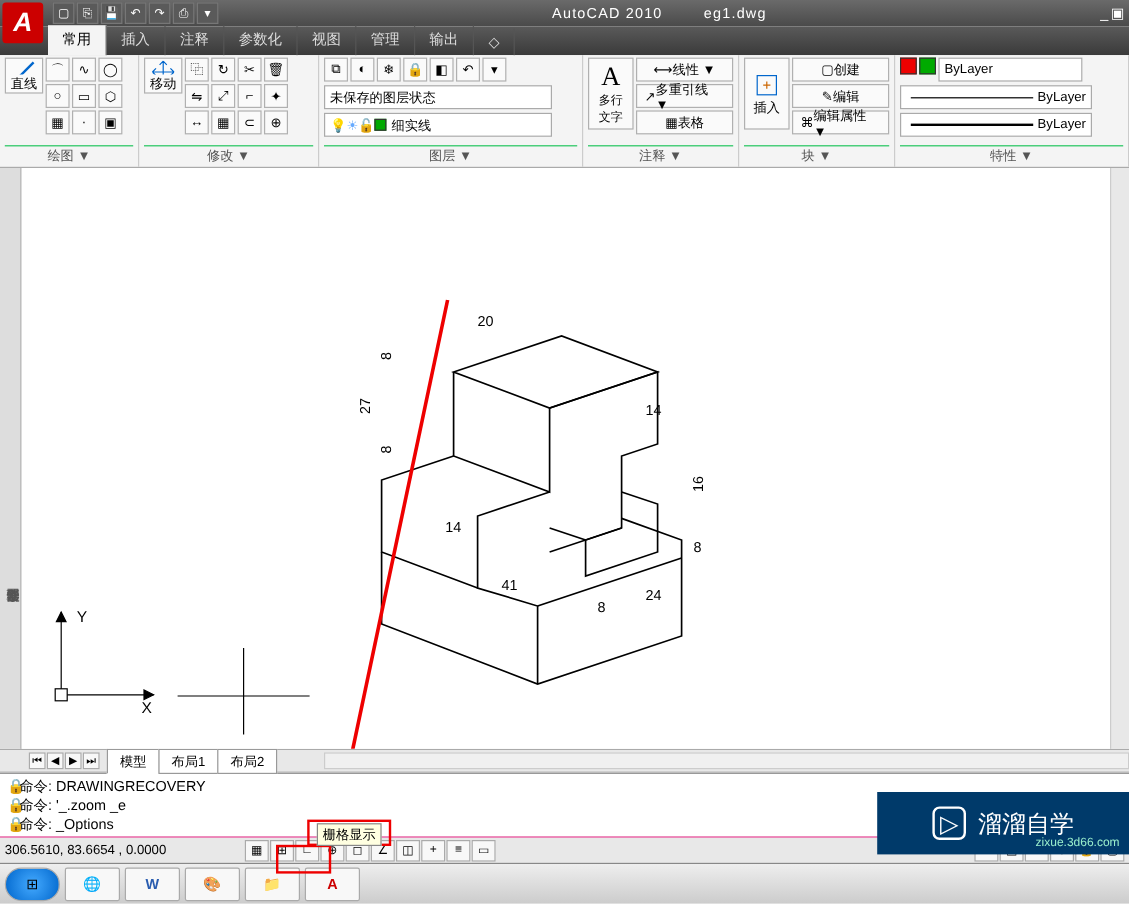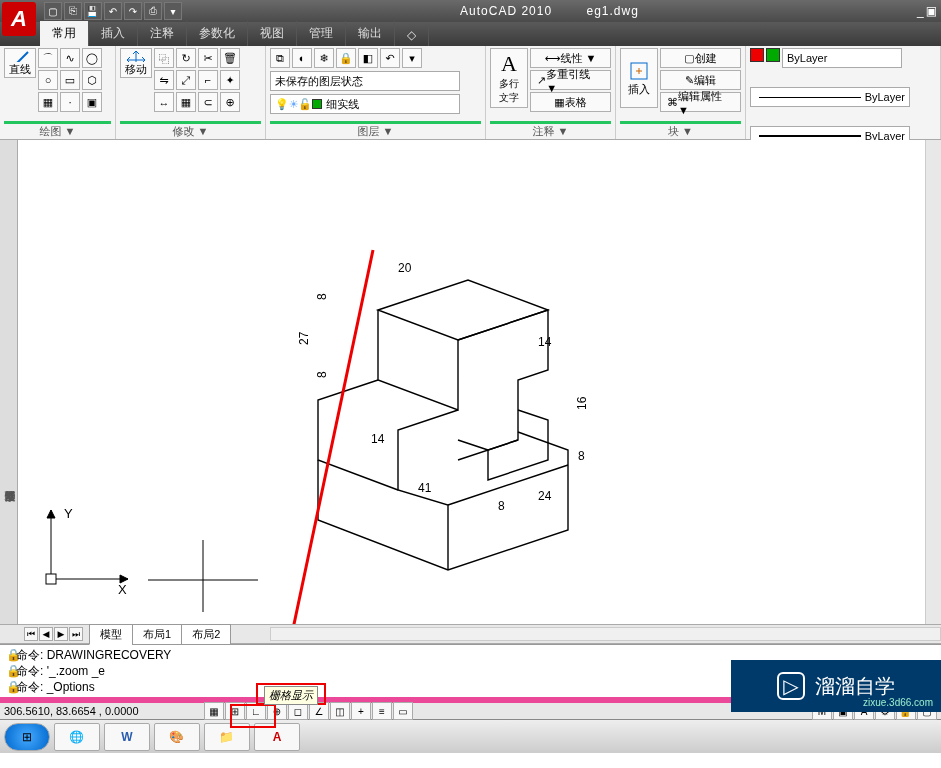--- a/index.html
+++ b/index.html
@@ -13,21 +13,21 @@
 
 .bigA { position: absolute; top: 2px; left: 2px; width: 34px; height: 34px; background: #c00; color: #fff; display: flex; align-items: center; justify-content: center; font-size: 22px; font-weight: bold; font-style: italic; z-index: 10; border-radius: 3px; }
 
 .menubar { height: 24px; background: linear-gradient(#5a5a5a,#3a3a3a); display: flex; align-items: flex-end; padding-left: 40px; color: #ddd; font-size: 12px; }
 .menubar .mtab { padding: 4px 12px; border-right: 1px solid #555; display: flex; align-items: center; cursor: default; }
 .menubar .mtab.active { background: #f4f4f4; color: #000; }
 
 .ribbon { height: 94px; background: #f4f4f4; display: flex; border-bottom: 1px solid #aaa; }
 .rpanel { border-right: 1px solid #ccc; display: flex; flex-direction: column; padding: 2px 4px 0; }
 .rpanel .body { flex: 1; display: flex; gap: 2px; align-items: flex-start; }
-.rpanel .label { height: 18px; text-align: center; font-size: 11px; color: #555; border-top: 3px solid #22c55e; }
+.rpanel .label { height: 18px; text-align: center; font-size: 11px; color: #555; border-top: 1px solid #22c55e; }
 .rbtn { width: 20px; height: 20px; border: 1px solid #b0b0b0; background: #fafafa; display: flex; align-items: center; justify-content: center; font-size: 11px; }
 .rbtn.big { width: 32px; height: 30px; flex-direction: column; font-size: 11px; }
 .rbtn.wide { width: auto; padding: 0 6px; height: 20px; }
 .rcol { display: flex; flex-direction: column; gap: 2px; }
 .rrow { display: flex; gap: 2px; }
 
 .layer-combo { width: 190px; height: 20px; border: 1px solid #aaa; background: #fff; display: flex; align-items: center; padding: 0 4px; font-size: 11px; }
 .layer-combo .sq { width: 10px; height: 10px; margin-right: 4px; border: 1px solid #333; }
 
 .workarea { position: relative; height: 484px; display: flex; }
@@ -39,34 +39,34 @@
 .tabs-row { height: 20px; background: #e8e8e8; display: flex; align-items: center; border-top: 1px solid #aaa; border-bottom: 1px solid #aaa; padding-left: 24px; font-size: 11px; }
 .tabs-row .nav { display: flex; gap: 1px; margin-right: 6px; }
 .tabs-row .nav span { width: 14px; height: 14px; border: 1px solid #aaa; background: #f8f8f8; display: flex; align-items: center; justify-content: center; font-size: 9px; }
 .tabs-row .tab { padding: 2px 10px; border: 1px solid #999; background: #fff; margin-right: -1px; }
 .tabs-row .tab.active { background: #fff; border-bottom: 1px solid #fff; }
 .tabs-row .hscroll { flex: 1; margin-left: 40px; height: 14px; background: #f0f0f0; border: 1px solid #ccc; }
 
 .cmdwin { background: #fff; border-top: 1px solid #999; padding: 2px 6px; font-family: "Courier New", monospace; font-size: 12px; line-height: 16px; }
 .cmdwin .lock { display:inline-block; width:10px; }
 
-.statusbar { height: 22px; background: #e8e8e8; border-top: 6px solid #ec4899; display: flex; align-items: center; font-size: 11px; padding: 0 4px; justify-content: space-between; }
+.statusbar { height: 22px; background: #e8e8e8; border-top: 1px solid #ec4899; display: flex; align-items: center; font-size: 11px; padding: 0 4px; justify-content: space-between; }
 .statusbar .coords { width: 200px; }
 .statusbar .toggles { display: flex; gap: 1px; }
 .statusbar .tog { width: 20px; height: 18px; border: 1px solid #aaa; background: #f8f8f8; display: flex; align-items: center; justify-content: center; font-size: 10px; }
 
 .taskbar { height: 34px; background: linear-gradient(#eee,#ccc); border-top: 1px solid #888; display: flex; align-items: center; padding: 0 4px; gap: 4px; }
 .taskbar .tbitem { width: 46px; height: 28px; border: 1px solid #aaa; background: #f8f8f8; display: flex; align-items: center; justify-content: center; border-radius: 2px; }
 
 .watermark { position: absolute; right: 0; bottom: 56px; width: 210px; height: 52px; background: #003a6a; color: #fff; display: flex; align-items: center; justify-content: center; font-size: 20px; gap: 10px; }
 .watermark .url { position: absolute; bottom: 4px; right: 8px; font-size: 10px; color: #9ec; }
 .watermark .play { width: 28px; height: 28px; border: 2px solid #fff; border-radius: 6px; display: flex; align-items: center; justify-content: center; }
 
 .redbox { position: absolute; border: 2px solid #e00; }
-.tooltip { position: absolute; background: #ffffe1; border: 1px solid #888; padding: 1px 4px; font-size: 11px; font-style: italic; }
+.tooltip { position: absolute; background: #ffffe1; border: 1px solid #888; padding: 1px 4px; font-size: 11px; }
 
 .swatch { width: 14px; height: 14px; display: inline-block; border: 1px solid #333; }
 </style>
 </head>
 <body>
 
 <div class="titlebar">
   <div class="qat" style="margin-left:40px">
     <div class="tbtn">▢</div>
     <div class="tbtn">⎘</div>
@@ -242,21 +242,21 @@
             <span>⌘ </span>
             <span>编辑属性 ▼</span>
           </div>
       </div>
     </div>
     <div class="label">块 ▼</div>
   </div>
 
   <div class="rpanel" style="flex:1">
     <div class="body">
-      <div class="rcol" style="gap:19px">
+      <div class="rcol" style="gap:3px">
         <div class="rrow">
           <span class="swatch" style="background:#e00"></span>
           <span class="swatch" style="background:#0a0"></span>
           <div class="layer-combo" style="width:120px">ByLayer</div>
         </div>
         <div class="layer-combo" style="width:160px">
           <span style="flex:1;border-top:1px solid #000;margin:0 4px"></span>
             <span>ByLayer</span>
         </div>
         <div class="layer-combo" style="width:160px">

